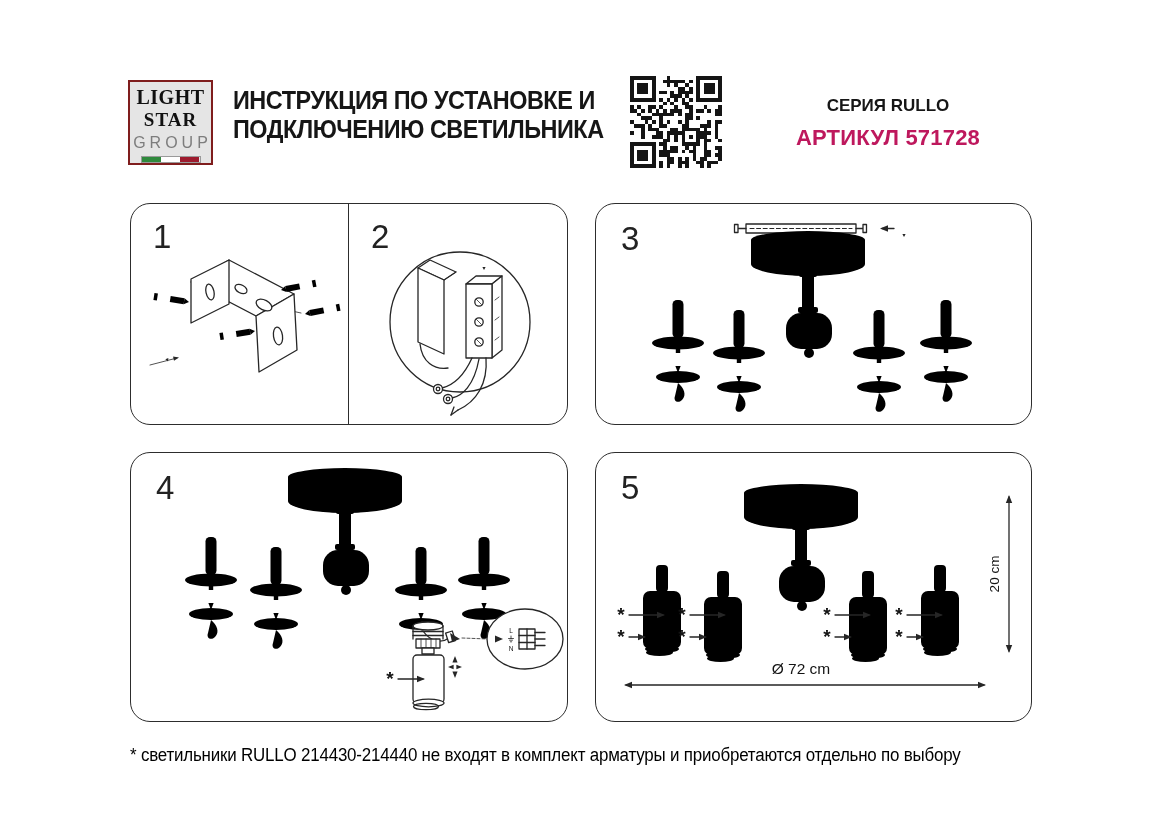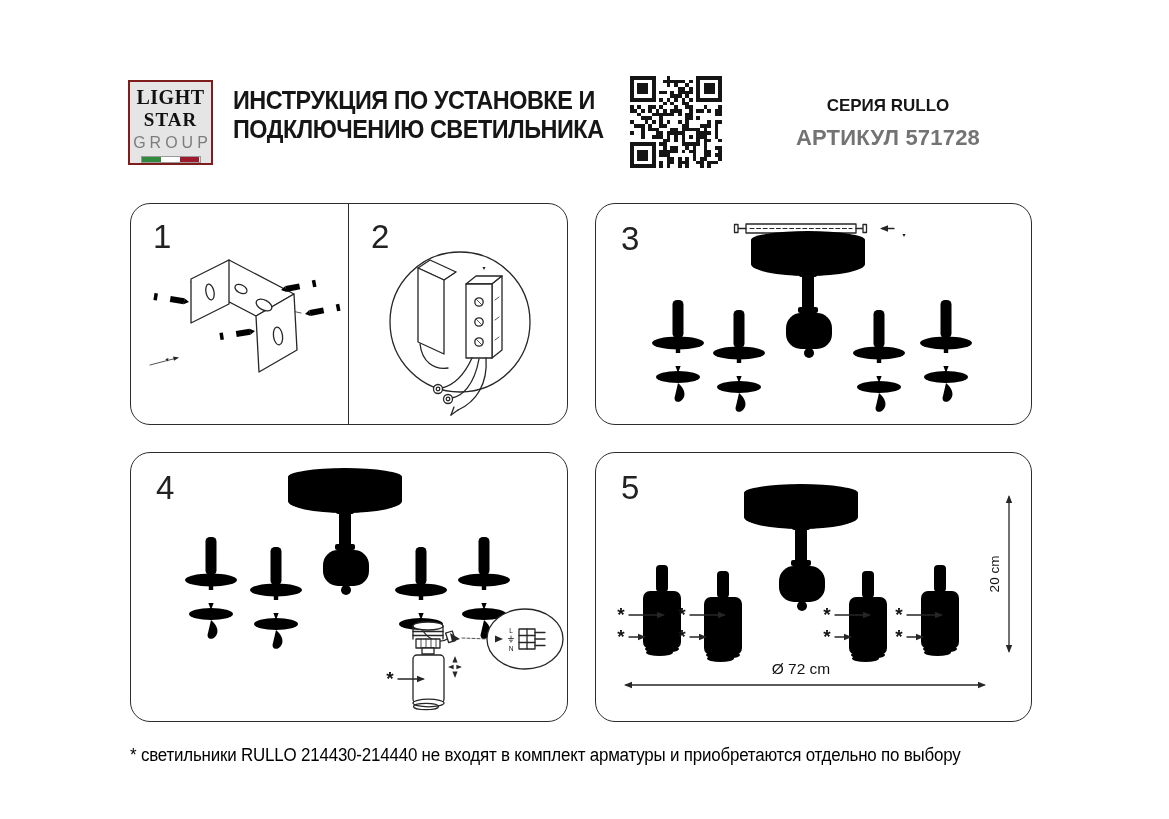--- a/index.html
+++ b/index.html
@@ -16,21 +16,21 @@
   .flag{display:flex;width:58px;height:8px;margin-top:4px;border:1px solid #9a9a9a;box-sizing:content-box;}
   .flag span{flex:1;}
 
   .title{position:absolute;left:233px;top:86px;font-weight:bold;font-size:26px;line-height:29px;
          letter-spacing:-.5px;transform:scaleX(.90);transform-origin:left top;color:#161616;white-space:nowrap;}
 
   .qr{position:absolute;left:630px;top:76px;width:92px;height:92px;}
 
   .series-block{position:absolute;left:778px;top:96px;width:220px;text-align:center;}
   .series{font-weight:bold;font-size:17px;letter-spacing:0;color:#161616;}
-  .article{font-weight:bold;font-size:22px;margin-top:9px;letter-spacing:.2px;color:#737373;}
+  .article{font-weight:bold;font-size:22px;margin-top:9px;letter-spacing:.2px;color:#be185d;}
 
   
   .panel{position:absolute;border:1.6px solid #2d2d2d;border-radius:20px;background:#fff;box-sizing:border-box;}
   #p12{left:130px;top:203px;width:438px;height:222px;}
   #p3 {left:595px;top:203px;width:437px;height:222px;}
   #p4 {left:130px;top:452px;width:438px;height:270px;}
   #p5 {left:595px;top:452px;width:437px;height:270px;}
   .divider{position:absolute;left:217px;top:0;bottom:0;width:0;border-left:1.5px solid #2d2d2d;}
   .stepnum{position:absolute;font-size:33px;font-weight:400;color:#222;line-height:1;}
   .panel svg.art{position:absolute;left:0;top:0;}

